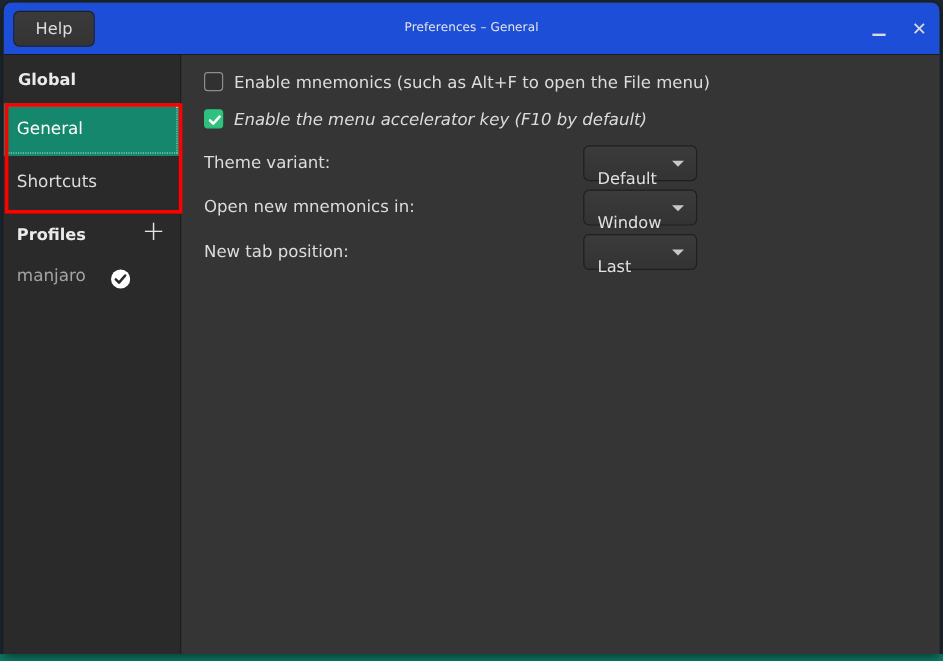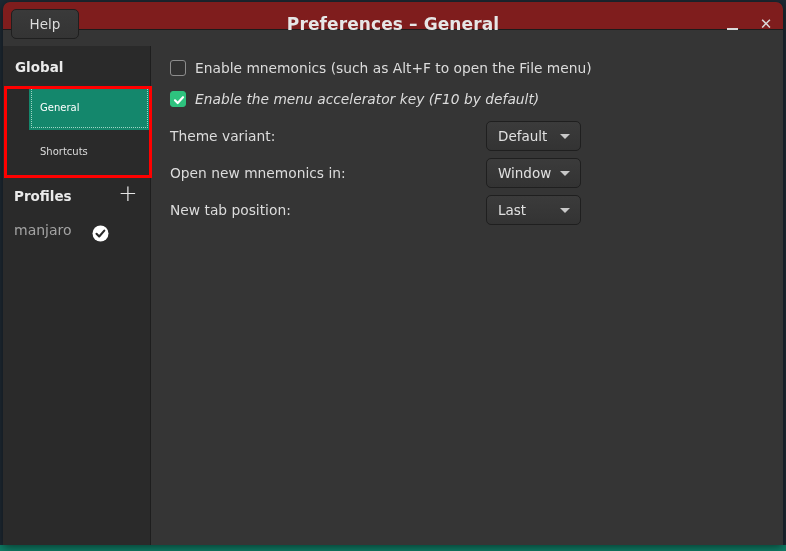--- a/index.html
+++ b/index.html
@@ -37,22 +37,22 @@
     border-radius: 7px 7px 0 0;
     overflow: hidden;
     box-shadow: 0 2px 10px rgba(0,0,0,0.55);
   }
 
   
   #headerbar {
     position: absolute;
     left: 0; top: 0;
     width: 780px;
-    height: 28px;
-    background: #7f1d1d;
+    height: 44px;
+    background: #1d4ed8;
     border-bottom: 1px solid #1b1b1b;
     border-radius: 7px 7px 0 0;
     box-sizing: border-box;
   }
   #help-button {
     position: absolute;
     left: 8px;
     top: 7px;
     width: 68px;
     height: 30px;
@@ -67,22 +67,22 @@
     box-sizing: border-box;
   }
   #window-title {
     position: absolute;
     left: 0; top: 0;
     width: 780px;
     height: 44px;
     line-height: 44px;
     text-align: center;
     color: #e6e6e6;
-    font-size: 17px;
-    font-weight: bold;
+    font-size: 10px;
+    font-weight: normal;
     letter-spacing: 0.1px;
     pointer-events: none;
   }
   .winctl {
     position: absolute;
     top: 11px;
     width: 22px;
     height: 22px;
     color: #d9d9d9;
     text-align: center;
@@ -127,24 +127,23 @@
     color: #eaeaea;
     font-size: 13.5px;
     font-weight: bold;
     padding: 13px 0 11px 12px;
   }
   .side-row {
     height: 44px;
     line-height: 44px;
     padding-left: 11px;
     color: #dcdcdc;
-    font-size: 10px;
-    cursor: pointer;
-    box-sizing: border-box;
-    margin-left: 26px;
+    font-size: 14px;
+    cursor: pointer;
+    box-sizing: border-box;
   }
   .side-row.selected {
     background: #14876c;
     color: #ffffff;
     outline: 1px dotted #9fd6c6;
     outline-offset: -3px;
   }
   #profiles-header {
     position: relative;
     color: #eaeaea;
@@ -252,21 +251,21 @@
     height: 30px;
     background: linear-gradient(#3b3b3b, #333333);
     border: 1px solid #1f1f1f;
     border-radius: 5px;
     box-sizing: border-box;
     cursor: pointer;
   }
   .select-value {
     position: absolute;
     left: 11px;
-    top: 0;
+    top: 13px;
     line-height: 28px;
     color: #e0e0e0;
     font-size: 13.5px;
     text-align: right;
   }
   .select-arrow {
     position: absolute;
     right: 10px;
     top: 12px;
     width: 0; height: 0;

